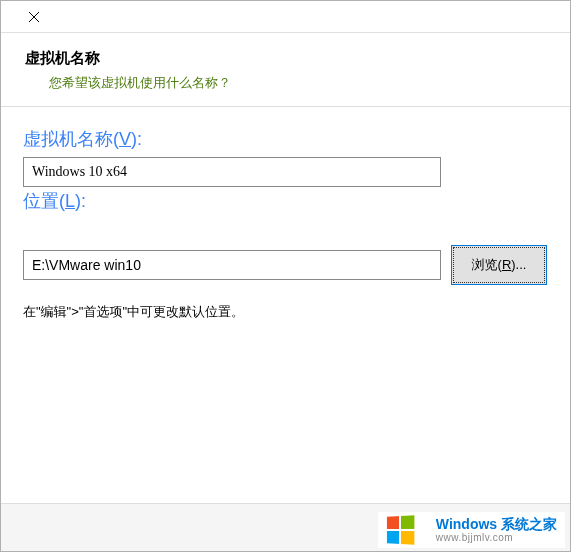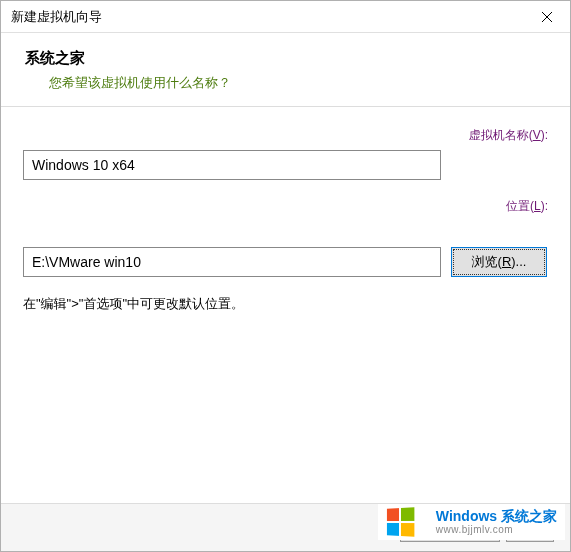--- a/index.html
+++ b/index.html
@@ -55,66 +55,65 @@
     .header-sub {
       font-size: 13px;
       color: #4d7c0f;
       margin-left: 24px;
     }
     .content {
       flex: 1;
       padding: 20px 22px;
     }
     .field-label {
-      font-size: 12px;
-      color: #701a75;
+      font-size: 18px;
+      color: #3b82f6;
       margin-bottom: 6px;
-      text-align: right;
     }
     .underline { text-decoration: underline; }
     .text-input {
       width: 418px;
       height: 30px;
       border: 1px solid #888;
       padding: 4px 8px;
       font-size: 14px;
-      font-family: Liberation Sans, sans-serif;
+      font-family: Liberation Serif, serif;
       display: block;
     }
     .row-location {
       display: flex;
       align-items: center;
       gap: 10px;
       margin-top: 32px;
     }
     .location-input {
       width: 418px;
       height: 30px;
       border: 1px solid #888;
       padding: 4px 8px;
       font-size: 14px;
       font-family: inherit;
     }
     .browse-btn {
-      height: 30px;
+      height: 40px;
       width: 96px;
       border: 1px solid #0078d7;
       outline: 1px dotted #333;
       outline-offset: -3px;
       background: #e1e1e1;
       font-size: 13px;
       font-family: inherit;
       cursor: pointer;
     }
     .note {
       margin-top: 18px;
       font-size: 13px;
       color: #000;
     }
-    .spacer-top { margin-top: 18px; }
+    .spacer-top { margin-top: 2px; }
     .footer {
       height: 48px;
       border-top: 1px solid #ddd;
       display: flex;
       align-items: center;
       justify-content: flex-end;
       padding-right: 16px;
       gap: 6px;
       background: #f5f5f5;
       position: relative;
@@ -125,21 +124,21 @@
       border: 1px solid #999;
       background: #e1e1e1;
       font-size: 13px;
       font-family: inherit;
       cursor: pointer;
       padding: 0 10px;
     }
     .next-btn { min-width: 40px; }
     .watermark {
       position: absolute;
-      bottom: 12px;
+      bottom: 4px;
       right: 6px;
       display: flex;
       align-items: center;
       gap: 22px;
       background: #fff;
       padding: 4px 8px;
       pointer-events: none;
     }
     .win-logo {
       width: 28px;
@@ -157,31 +156,30 @@
     .wm-text { display: flex; flex-direction: column; line-height: 1.1; }
     .wm-main { color: #0078d7; font-size: 14px; font-weight: 600; }
     .wm-sub { color: #888; font-size: 10px; letter-spacing: 0.5px; }
   </style>
 </head>
 <body>
 
 <div class="dialog">
 
   <div class="titlebar">
-    <span class="titlebar-title">新建虚拟机向导</span>
     <div class="close-btn">
       <svg width="10" height="10" viewBox="0 0 10 10">
         <line x1="0" y1="0" x2="10" y2="10" stroke="currentColor" stroke-width="1"></line>
         <line x1="10" y1="0" x2="0" y2="10" stroke="currentColor" stroke-width="1"></line>
       </svg>
     </div>
   </div>
 
   <div class="header">
-    <div class="header-title">系统之家</div>
+    <div class="header-title">虚拟机名称</div>
     <div class="header-sub">您希望该虚拟机使用什么名称？</div>
   </div>
 
   <div class="content">
 
     <div class="field-label">
       <span>虚拟机名称(</span><span class="underline">V</span><span>):</span>
     </div>
     <input type="text" class="text-input" value="Windows 10 x64" style="">
 

